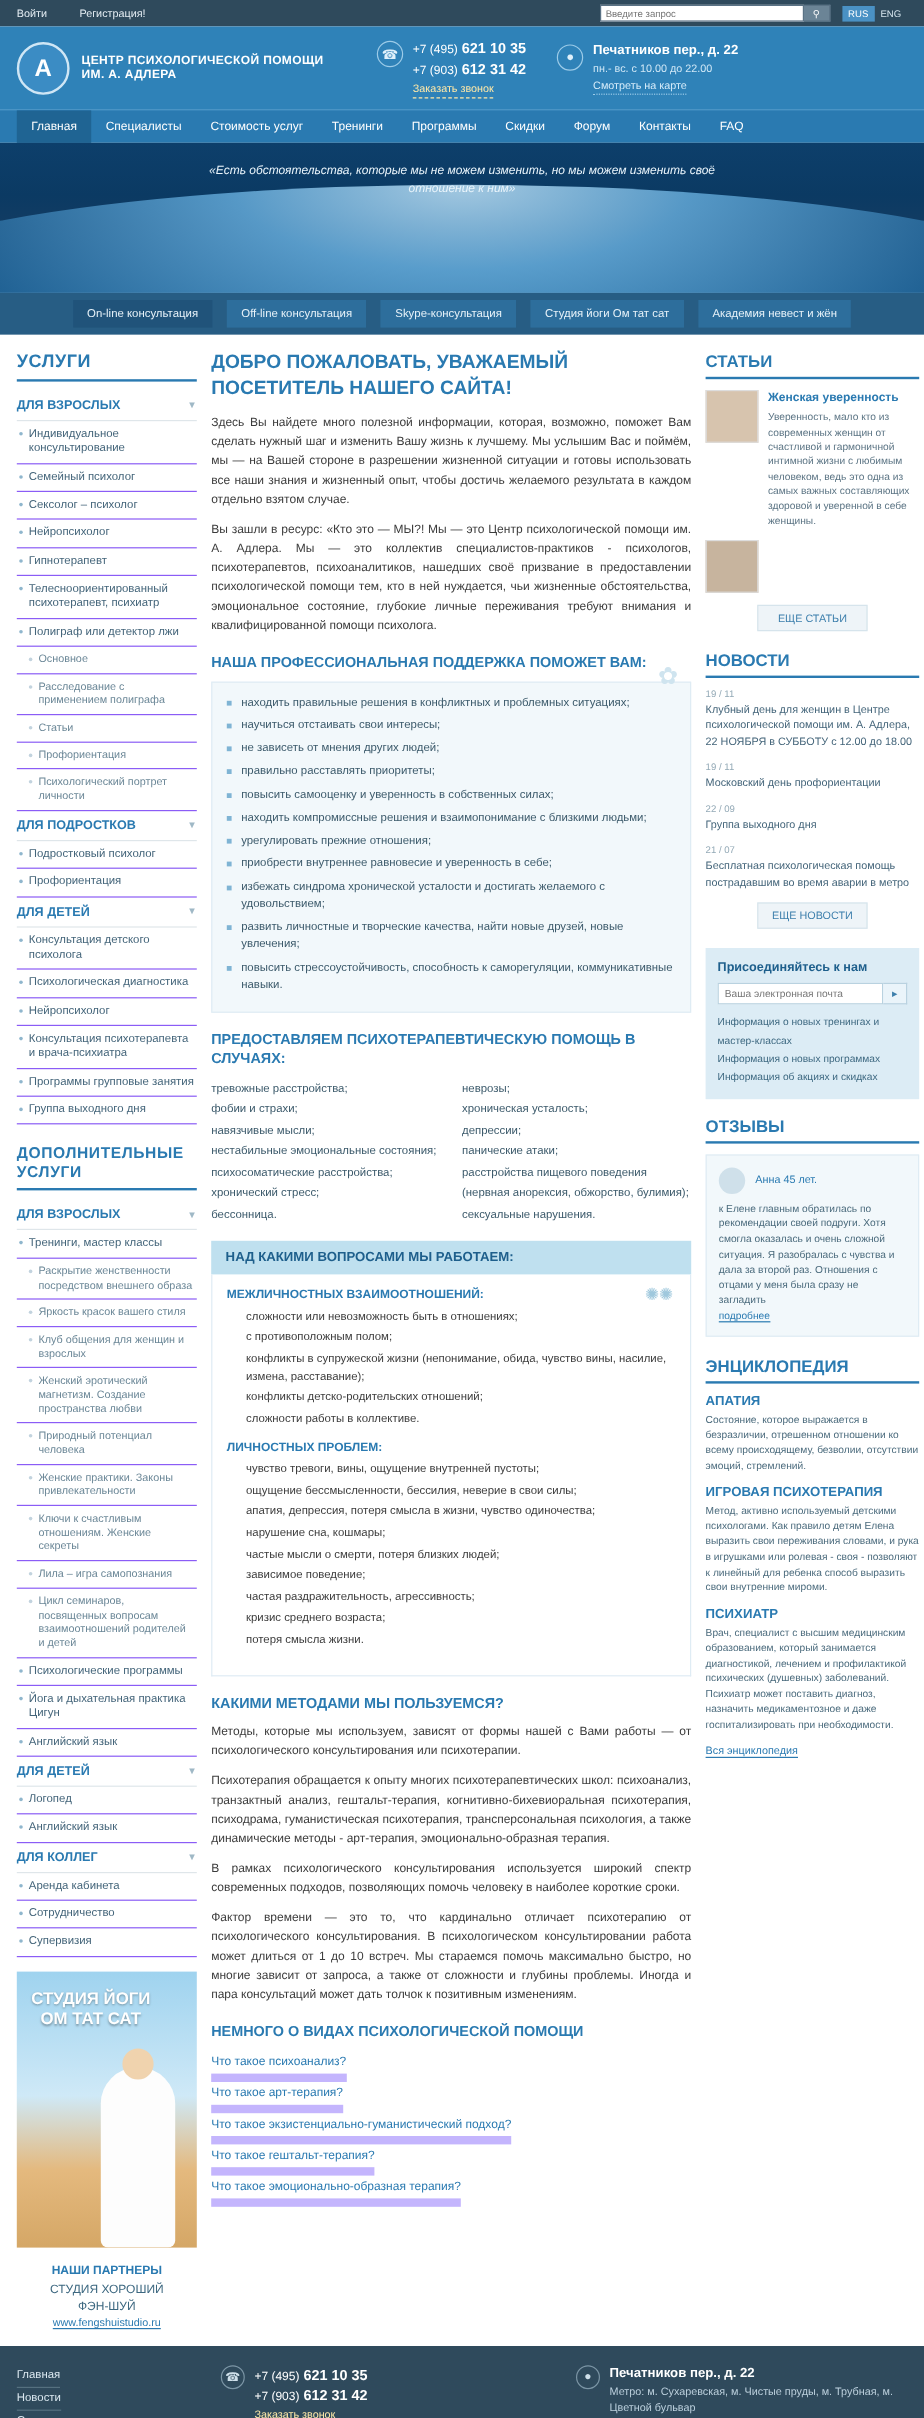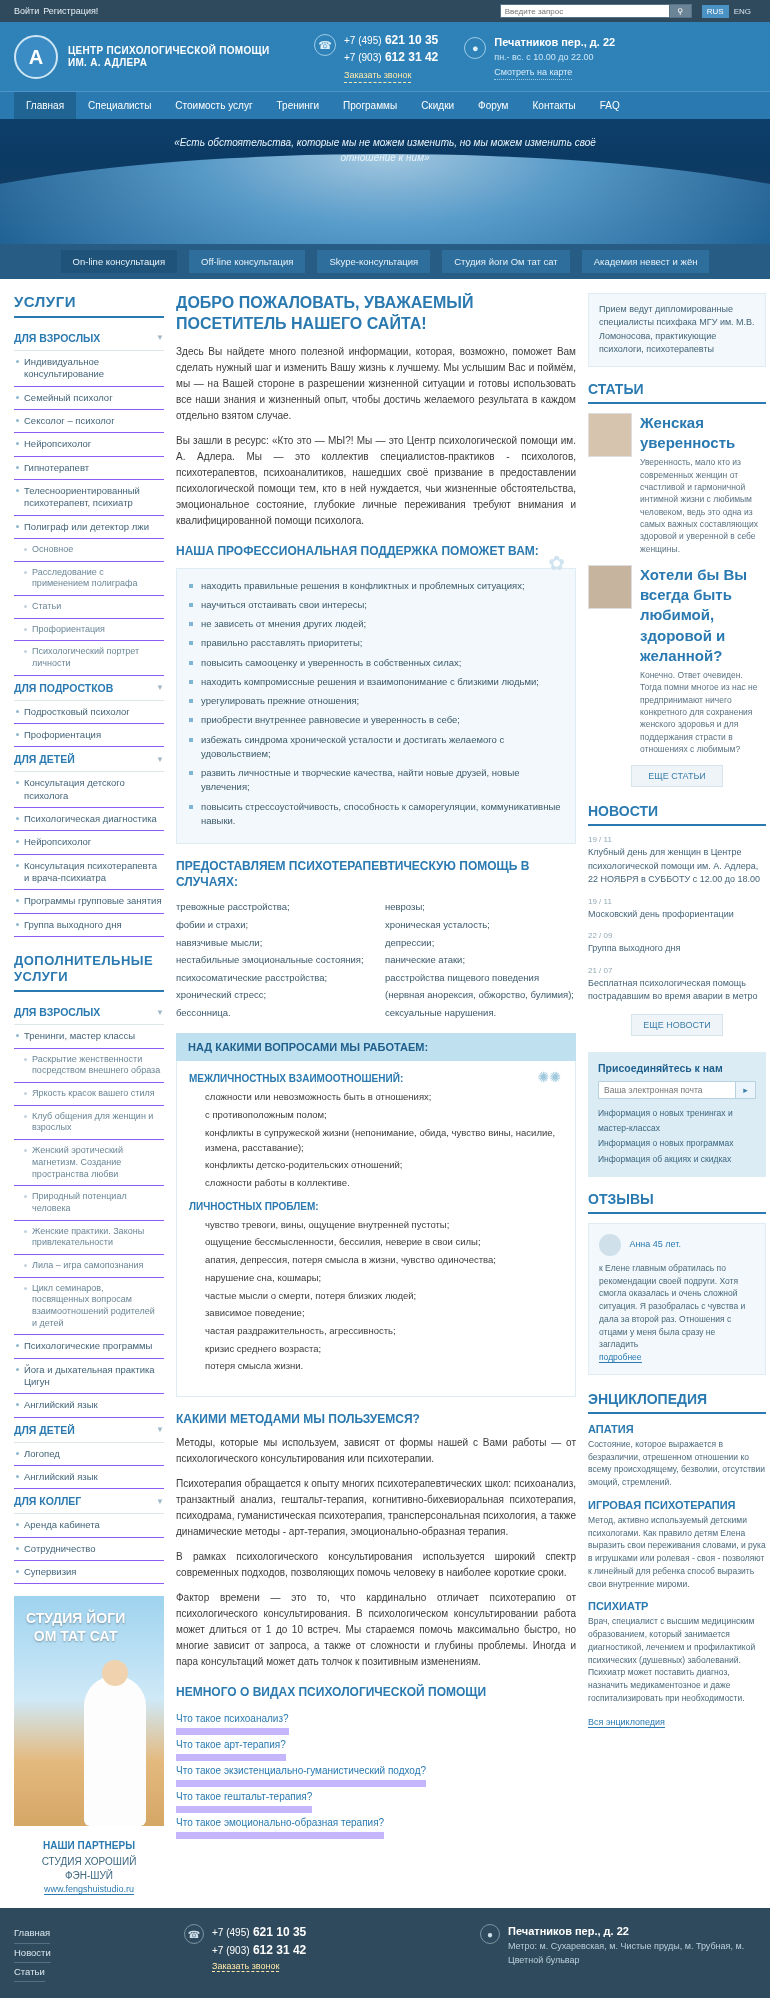--- a/index.html
+++ b/index.html
@@ -16,21 +16,21 @@
   
   .topbar {
     background:#2f4a5c;
     height:22px;
     display:flex;
     align-items:center;
     padding:0 14px;
     color:#cfe0ea;
     font-size:9px;
   }
-  .topbar .tb-link { margin-right:4px; color:#e5eef4;text-align:center; }
+  .topbar .tb-link { margin-right:27px; color:#e5eef4;text-align:center; }
   .tb-search { margin-left:auto; display:flex; align-items:center; }
   .tb-search input {
     width:170px; height:14px; border:1px solid #5a7285; background:#fff;
     font-size:8px; padding:0 4px; color:#777;
   }
   .tb-search .searchbtn {
     width:22px;height:14px;background:#5d7policy;border:0;
   }
   .tb-search .searchbtn {
     width:22px;height:14px;background:#6b8496;border:1px solid #5a7285;border-left:0;
@@ -217,21 +217,21 @@
     background:#f2f8fb; border:1px solid #dfecf4; padding:9px 10px; font-size:9px;
     line-height:1.5; color:#44657a; margin-bottom:14px;
   }
   .r-title {
     color:#2a7ab1; font-size:14px; font-weight:bold; text-transform:uppercase;
     padding-bottom:5px; border-bottom:2px solid #2a7ab1; margin-bottom:9px;
   }
   .art { display:flex; gap:8px; margin-bottom:10px; }
   .art .thumb { width:44px;height:44px;flex:none;background:#d7c4ae;border:1px solid #ddd;}
   .art .thumb.t2 { background:#c7b49e; }
-  .art .a-t { color:#2a7ab1; font-size:15px; font-weight:bold; line-height:1.35; margin-bottom:3px; }
+  .art .a-t { color:#2a7ab1; font-size:10px; font-weight:bold; line-height:1.35; margin-bottom:3px; }
   .art .a-x { font-size:8.5px; line-height:1.45; color:#5a7383; }
   .r-more {
     display:block; margin:4px auto 16px auto; background:#eef4f8; border:1px solid #d6e4ec;
     color:#3d7fac; font-size:9px; padding:5px 0; width:92px; text-align:center;
   }
   .news-item { margin-bottom:10px; }
   .news-date { font-size:8px; color:#93a9b6; margin-bottom:2px; }
   .news-txt { font-size:9px; line-height:1.5; color:#44657a; }
   .subs-box { background:#dcecf5; padding:10px; margin-bottom:14px; }
   .subs-h { font-size:10.5px; font-weight:bold; color:#1e5f8c; margin-bottom:7px; }
@@ -383,20 +383,21 @@
       <span class="chev">▼</span>
     </div>
     <ul class="lmenu">
       <li>Тренинги, мастер классы</li>
       <li class="sub">Раскрытие женственности посредством внешнего образа</li>
       <li class="sub">Яркость красок вашего стиля</li>
       <li class="sub">Клуб общения для женщин и взрослых</li>
       <li class="sub">Женский эротический магнетизм. Создание пространства любви</li>
       <li class="sub">Природный потенциал человека</li>
       <li class="sub">Женские практики. Законы привлекательности</li>
+      <li class="sub">Ключи к счастливым отношениям. Женские секреты</li>
       <li class="sub">Лила – игра самопознания</li>
       <li class="sub">Цикл семинаров, посвященных вопросам взаимоотношений родителей и детей</li>
       <li>Психологические программы</li>
       <li>Йога и дыхательная практика Цигун</li>
       <li>Английский язык</li>
     </ul>
 
     <div class="grp-head">
       <span>ДЛЯ ДЕТЕЙ</span>
       <span class="chev">▼</span>
@@ -512,36 +513,31 @@
     <div class="qlinks">
       <a>Что такое психоанализ?</a>
       <a>Что такое арт-терапия?</a>
       <a>Что такое экзистенциально-гуманистический подход?</a>
       <a>Что такое гештальт-терапия?</a>
       <a>Что такое эмоционально-образная терапия?</a>
     </div>
   </div>
 
   <div class="col-right">
-    <div class="r-note">Прием ведут дипломированные специалисты психфака МГУ им. М.В. Ломоносова, практикующие психологи, психотерапевты</div>
 
     <div class="r-title">СТАТЬИ</div>
     <div class="art">
       <div class="thumb"></div>
       <div>
         <div class="a-t">Женская уверенность</div>
         <div class="a-x">Уверенность, мало кто из современных женщин от счастливой и гармоничной интимной жизни с любимым человеком, ведь это одна из самых важных составляющих здоровой и уверенной в себе женщины.</div>
       </div>
     </div>
     <div class="art">
       <div class="thumb t2"></div>
-      <div>
-        <div class="a-t">Хотели бы Вы всегда быть любимой, здоровой и желанной?</div>
-        <div class="a-x">Конечно. Ответ очевиден. Тогда помни многое из нас не предпринимают ничего конкретного для сохранения женского здоровья и для поддержания страсти в отношениях с любимым?</div>
-      </div>
     </div>
     <a class="r-more">ЕЩЕ СТАТЬИ</a>
 
     <div class="r-title">НОВОСТИ</div>
     <div class="news-item">
       <div class="news-date">19 / 11</div>
       <div class="news-txt">Клубный день для женщин в Центре психологической помощи им. А. Адлера, 22 НОЯБРЯ в СУББОТУ с 12.00 до 18.00</div>
     </div>
     <div class="news-item">
       <div class="news-date">19 / 11</div>

